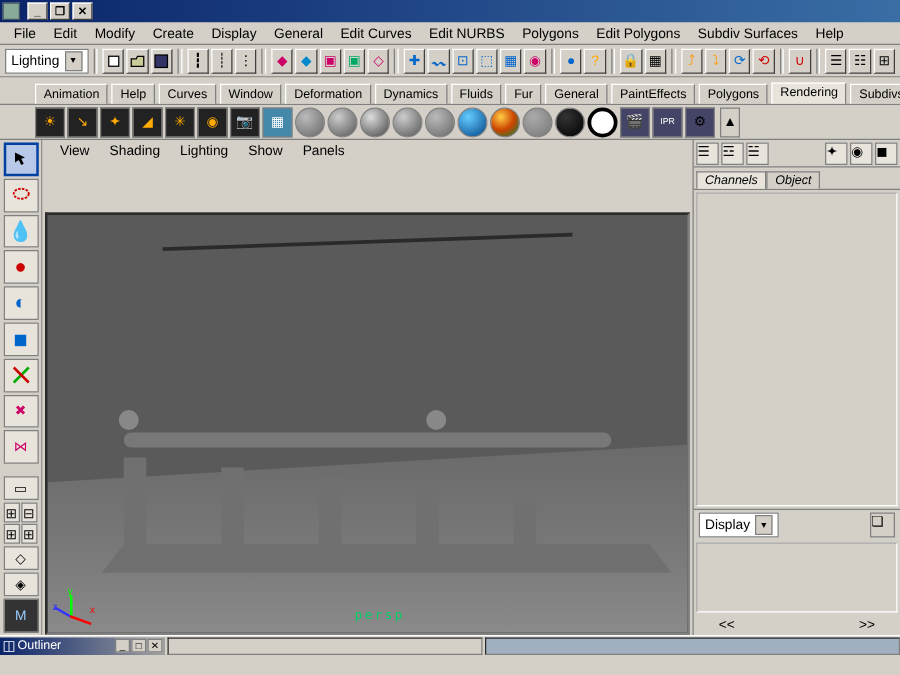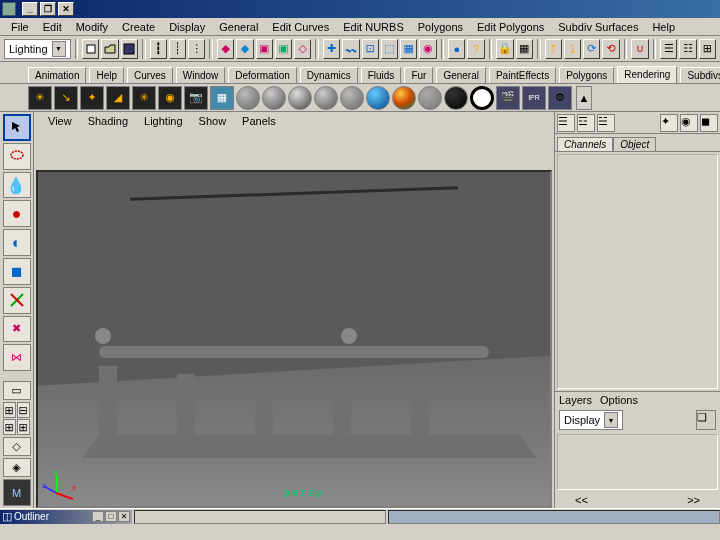--- a/index.html
+++ b/index.html
@@ -350,24 +350,20 @@
       <div class="ic">✦</div>
       <div class="ic">◉</div>
       <div class="ic">◼</div>
     </div>
     <div class="rp-tabs">
       <div class="rp-tab active">Channels</div>
       <div class="rp-tab">Object</div>
     </div>
     <div class="rp-body"></div>
     <div class="rp-layers">
-      <div class="hdr">
-        <span>Layers</span>
-        <span>Options</span>
-      </div>
       <div class="ctrl">
         <div class="dropdown">
           <span>Display</span>
           <div class="arrow">▼</div>
         </div>
         <div style="flex:1"></div>
         <div class="ic" style="width:20px;height:20px;border:1px solid #808080">❏</div>
       </div>
       <div class="body"></div>
     </div>

